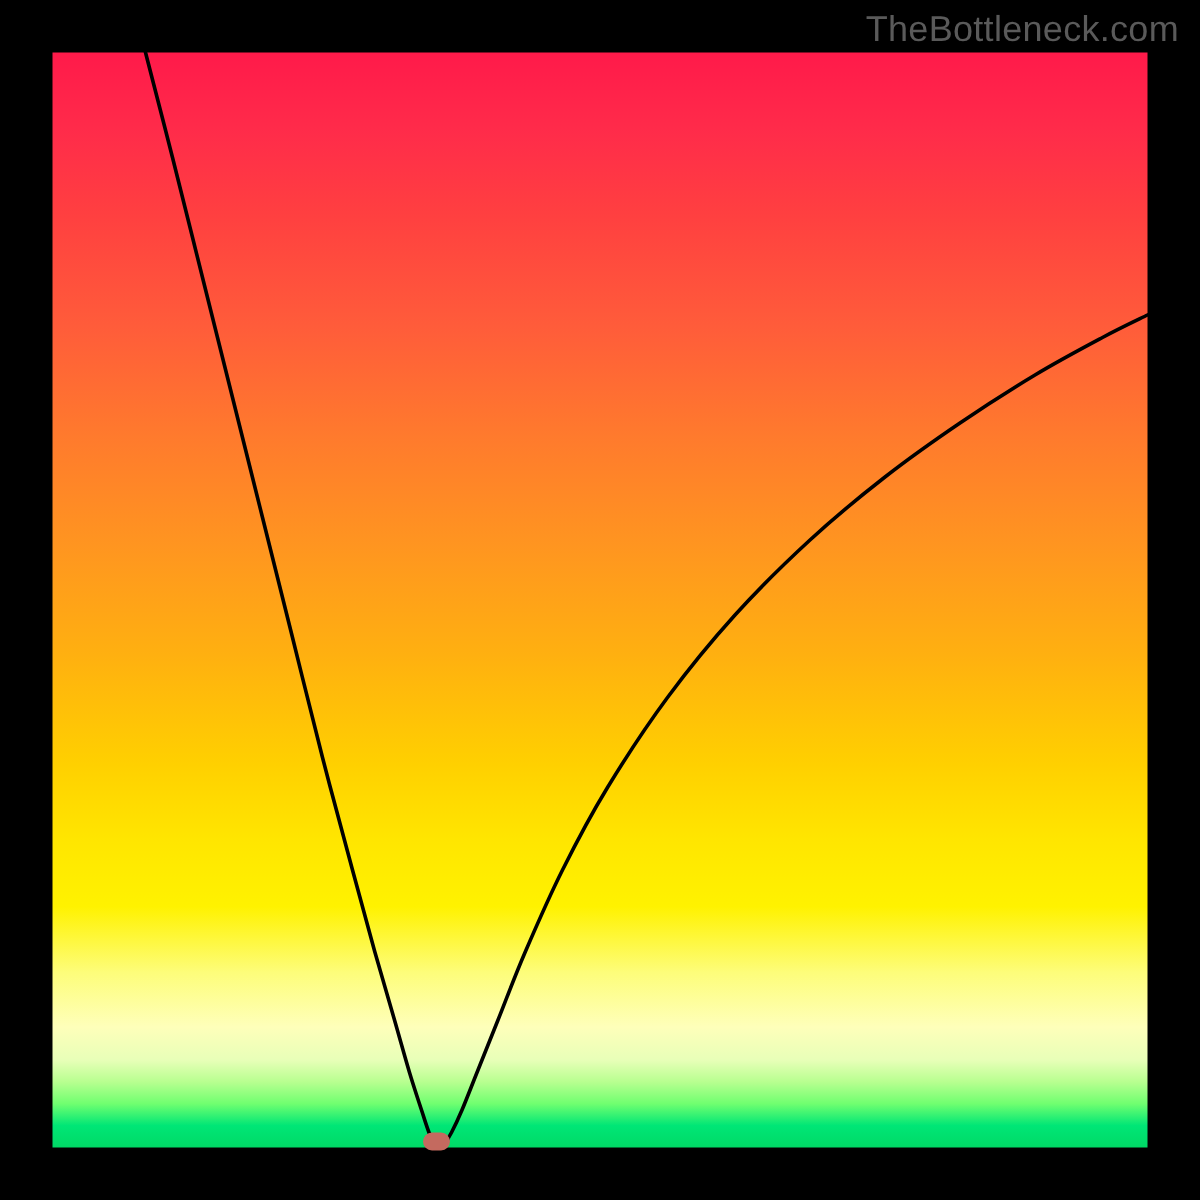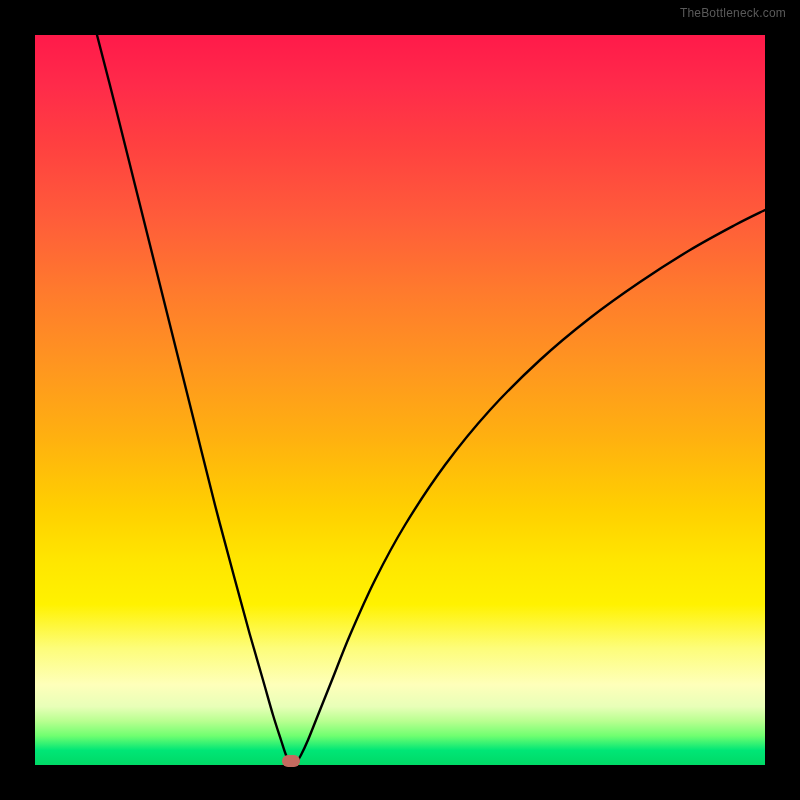--- a/index.html
+++ b/index.html
@@ -9,21 +9,21 @@
     background: #000;
     position: relative;
     font-family: Arial, sans-serif;
     overflow: hidden;
   }
   .watermark {
     position: absolute;
     top: 6px;
     right: 14px;
     color: #5a5a5a;
-    font-size: 12px;
+    font-size: 24px;
     font-weight: 500;
     z-index: 10;
     letter-spacing: 0.2px;
   }
   .plot-area {
     position: absolute;
     left: 35px;
     top: 35px;
     width: 730px;
     height: 730px;

